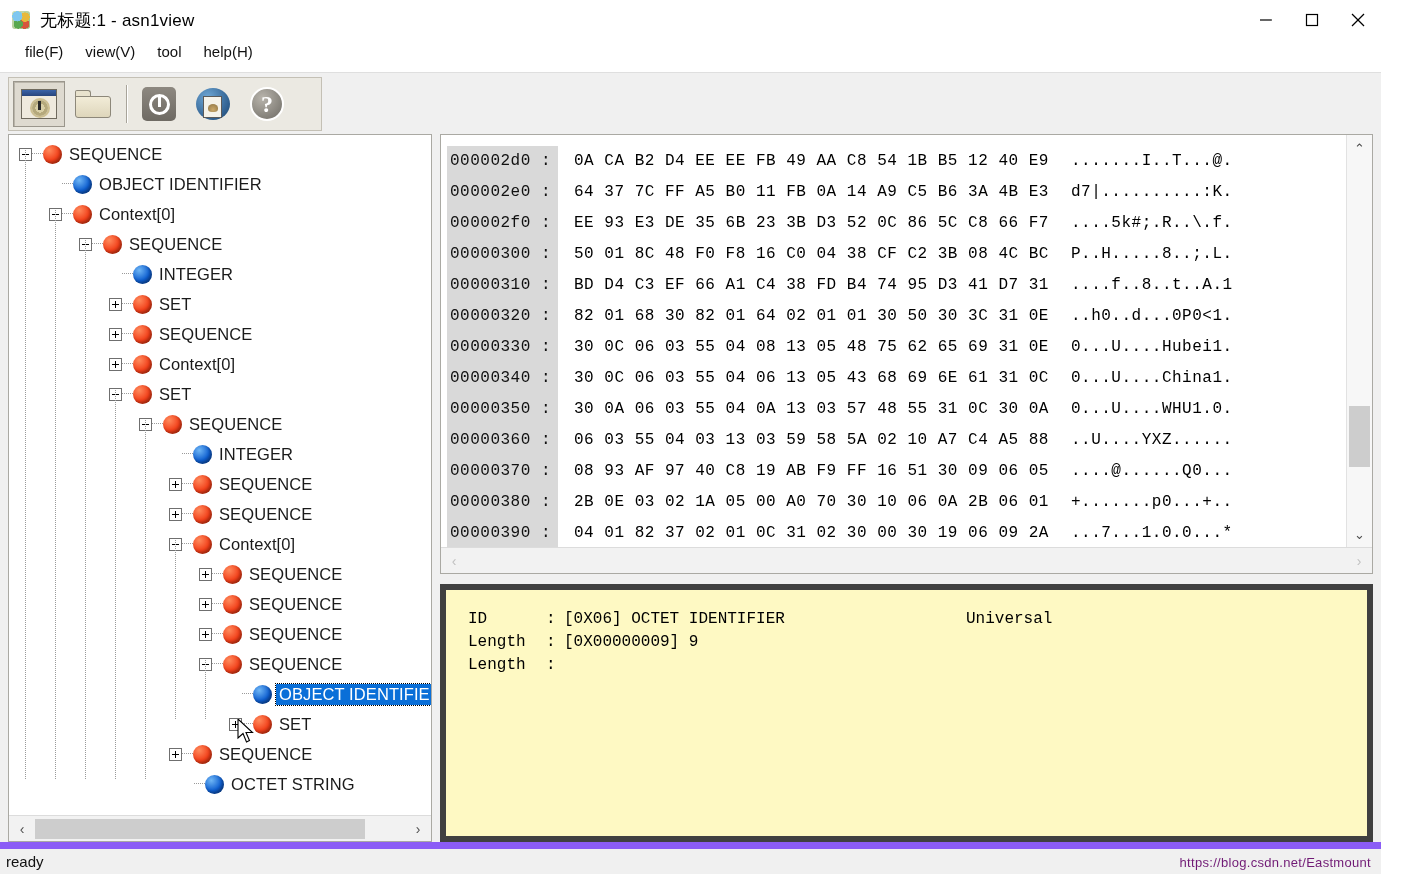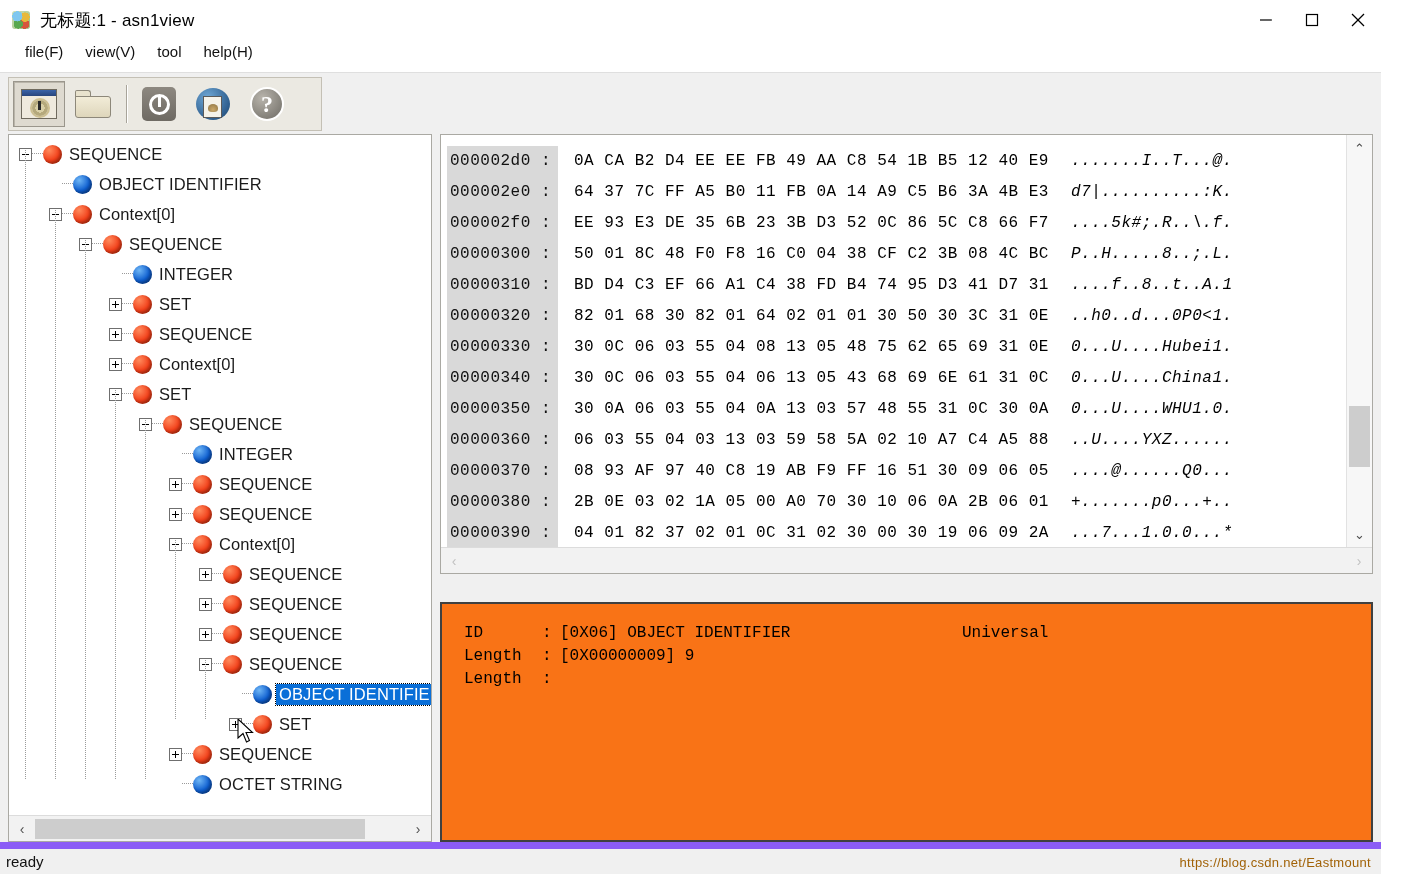--- a/index.html
+++ b/index.html
@@ -255,41 +255,41 @@
     font-family: "Liberation Mono", monospace;
     font-size: 16px; line-height: 31px;
     white-space: pre; overflow: hidden;
   }
   .hex-row { display: flex; align-items: center; height: 31px; }
   .hoff {
     background: #d9d9d9; color: #111; padding: 0 7px 0 3px;
     letter-spacing: .5px;
   }
   .hbytes { padding-left: 16px; letter-spacing: .5px; }
-  .hascii { padding-left: 22px; letter-spacing: .5px; font-style: italic; }
+  .hascii { padding-left: 22px; letter-spacing: .5px; }
   .vscroll {
     width: 26px; min-width: 26px; background: #f7f7f7;
     border-left: 1px solid #e2e2e2;
     display: flex; flex-direction: column; align-items: center;
   }
   .v-arrow {
     height: 26px; width: 100%;
     display: flex; align-items: center; justify-content: center;
     color: #505050; font-size: 13px; flex: none;
   }
   .v-track { flex: 1; width: 100%; position: relative; }
   .v-thumb {
     position: absolute; left: 2px; right: 2px;
     background: #cdcdcd;
   }
 
   
   .detail-panel {
-    flex: 1; margin-top: 28px;
-    background: #f97316; border: 2px solid #404040;
+    flex: 1; margin-top: 10px;
+    background: #fef9c3; border: 6px solid #404040;
     position: relative; padding: 18px 0 0 22px;
     font-family: "Liberation Mono", monospace;
     font-size: 16px; line-height: 23px;
     overflow: hidden;
   }
   .d-row { display: flex; white-space: pre; }
   .d-key { width: 78px; flex: none; }
   .d-colon { width: 18px; flex: none; }
   .d-universal { position: absolute; left: 520px; }
   .value-box {
@@ -302,21 +302,21 @@
 
   
   .statusbar {
     height: 32px; min-height: 32px;
     background: #f0f0f0; border-top: 7px solid #8b5cf6;
     display: flex; align-items: center; padding-left: 6px;
     font-size: 15px; color: #111; position: relative;
   }
   .watermark {
     position: absolute; right: 10px; top: 6px;
-    font-size: 13px; color: #a16207; letter-spacing: .3px;
+    font-size: 13px; color: #701a75; letter-spacing: .3px;
     white-space: nowrap;
   }
 </style>
 </head>
 <body>
 
 <div id="app">
 
   <div class="titlebar">
     <div class="app-icon">
@@ -503,21 +503,21 @@
             <div class="tdot"></div>
             <div class="ball red"></div>
             <span class="tlabel">SET</span>
           </div>
           <div class="tnode" style="padding-left: 160px;">
             <div class="tw box plus"></div>
             <div class="tdot"></div>
             <div class="ball red"></div>
             <span class="tlabel">SEQUENCE</span>
           </div>
-          <div class="tnode" style="padding-left: 160px;">
+          <div class="tnode" style="padding-left: 160px; margin-left: 12px;">
             <div class="tw"></div>
             <div class="tdot"></div>
             <div class="ball blue"></div>
             <span class="tlabel">OCTET STRING</span>
           </div>
           <div class="vline" style="left: 16px; top: 15px; bottom: auto; height: 630px;"></div>
           <div class="vline" style="left: 46px; top: 75px; bottom: auto; height: 570px;"></div>
           <div class="vline" style="left: 76px; top: 105px; bottom: auto; height: 540px;"></div>
           <div class="vline" style="left: 106px; top: 255px; bottom: auto; height: 390px;"></div>
           <div class="vline" style="left: 136px; top: 285px; bottom: auto; height: 360px;"></div>
@@ -552,21 +552,21 @@
           <div class="sb-arrow dim">‹</div>
           <div class="h-track"></div>
           <div class="sb-arrow dim">›</div>
         </div>
       </div>
 
       <div class="detail-panel">
         <div class="d-row">
           <span class="d-key">ID</span>
           <span class="d-colon">:</span>
-          <span>[0X06] OBJECT IDENTIFIER</span>
+          <span>[0X06] OCTET IDENTIFIER</span>
           <span class="d-universal">Universal</span>
         </div>
         <div class="d-row">
           <span class="d-key">Length</span>
           <span class="d-colon">:</span>
           <span>[0X00000009] 9</span>
         </div>
         <div class="d-row">
           <span class="d-key">Length</span>
           <span class="d-colon">:</span>

